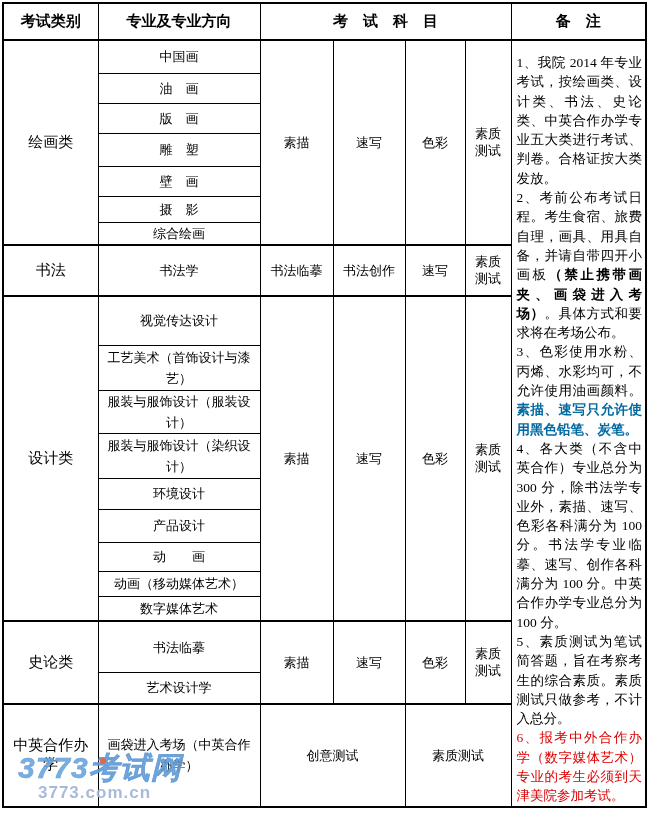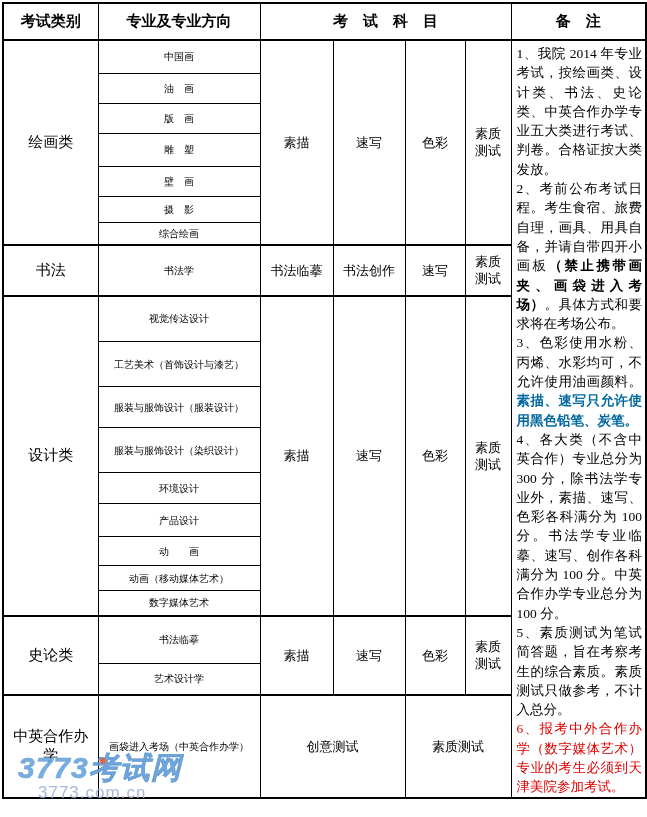--- a/index.html
+++ b/index.html
@@ -8,37 +8,37 @@
   .page{position:absolute;left:2px;top:2px;}
   table{border-collapse:collapse;table-layout:fixed;width:643px;
         border:2px solid #000;}
   th,td{border:1px solid #000;text-align:center;vertical-align:middle;
         padding:3px;overflow:hidden;}
   thead th{height:29px;font-size:15px;font-weight:bold;
            font-family:"Liberation Sans","DejaVu Sans",sans-serif;
            border-bottom:2px solid #000;}
   tr.block-start td{border-top:2px solid #000;}
   td.cat{font-size:15px;padding:15px 2px;}
-  td.major{font-size:10px;padding:0 3px;line-height:21px;}
+  td.major{font-size:13px;padding:0 3px;line-height:21px;}
   td.subj{font-size:13px;padding:0 4px;line-height:17px;}
-  td.remarks{text-align:left;vertical-align:top;padding:3px 3px 0 5px;
+  td.remarks{text-align:left;vertical-align:top;padding:12px 3px 0 5px;
              font-size:13.5px;line-height:19.3px;text-align:justify;margin-top:24px;}
   td.remarks div{margin:0;}
   .b{font-weight:bold;}
   .r{color:#dd0000;}
   .rb{color:#0369a1;font-weight:bold;}
   
   .wm{position:absolute;left:16px;top:750px;width:210px;opacity:0.9;
       pointer-events:none;}
   .wm-logo{font-family:Liberation Sans, sans-serif;
            font-size:30px;font-weight:bold;font-style:italic;
            letter-spacing:1px;line-height:32px;
            color:#6aa5dd;-webkit-text-stroke:0.5px #5b97d2;}
   .wm-url{font-family:"Liberation Sans","DejaVu Sans",sans-serif;
-          font-size:17px;font-weight:normal;letter-spacing:1px;
+          font-size:17px;font-weight:bold;letter-spacing:1px;
           color:#9fb2d6;margin-left:20px;line-height:18px;}
   .wm-dot{position:absolute;left:82px;top:6px;width:6px;height:6px;
           border-radius:50%;background:#e1572e;}
 </style>
 </head>
 <body>
 
 <div class="page">
   <table>
     <colgroup>

